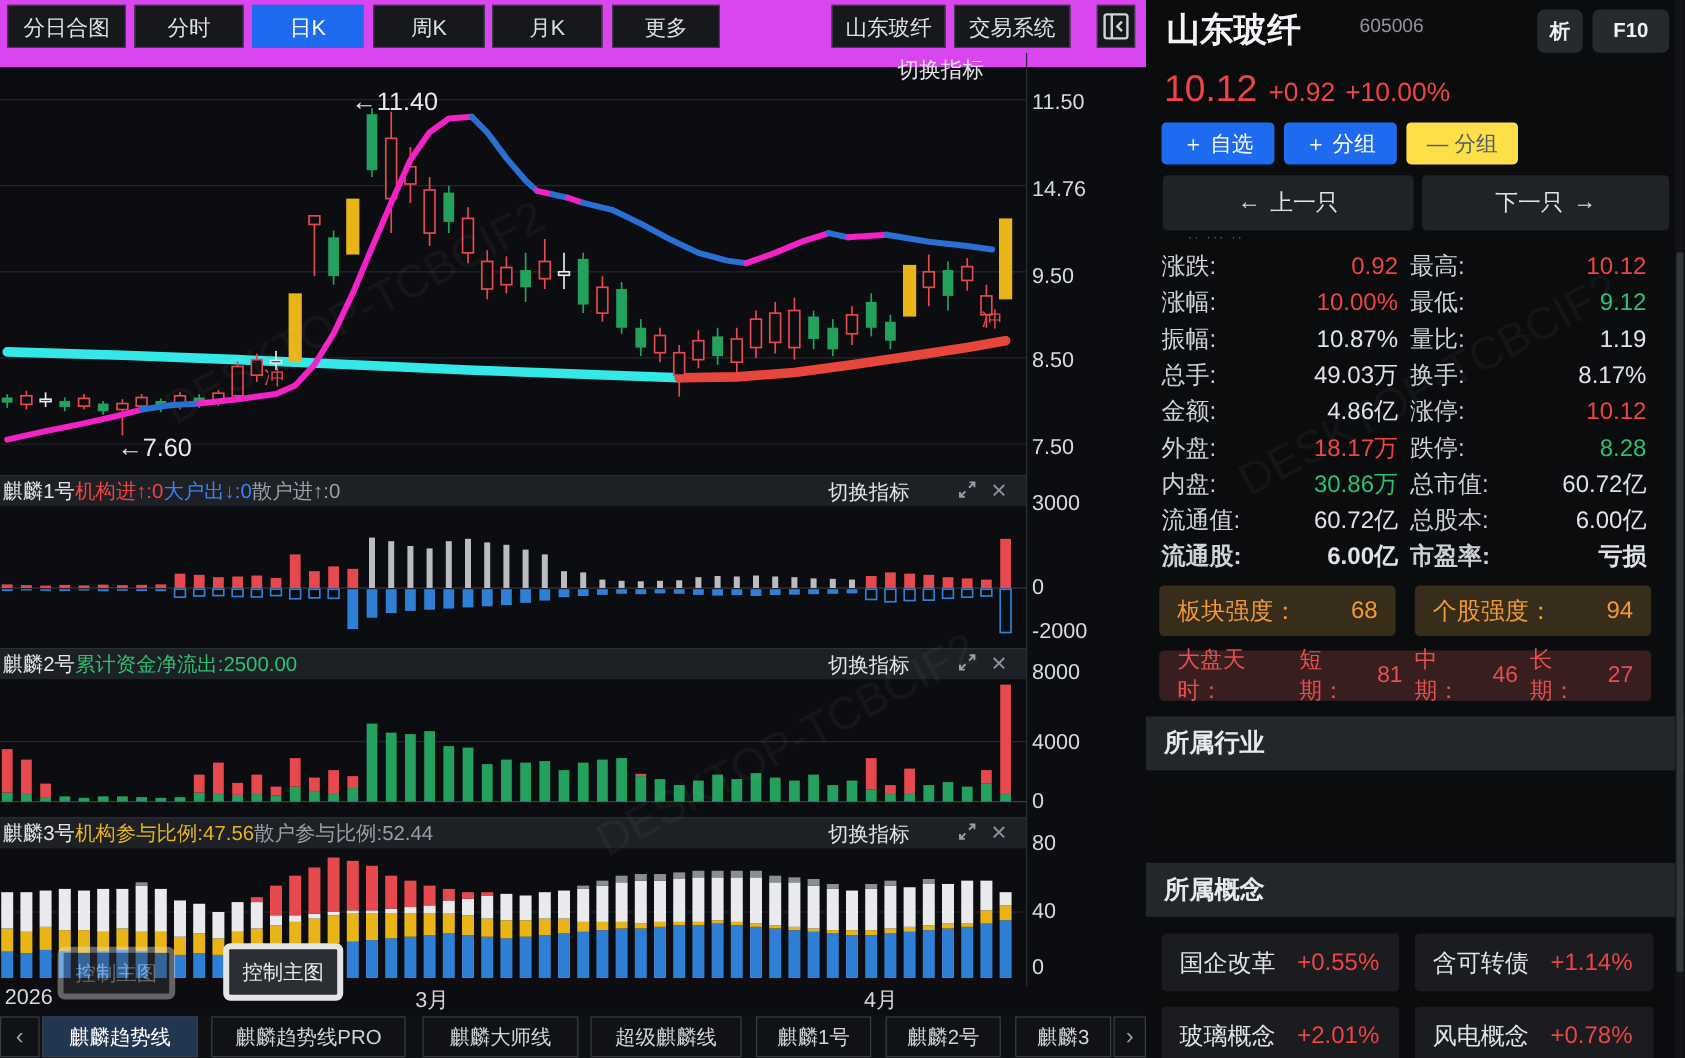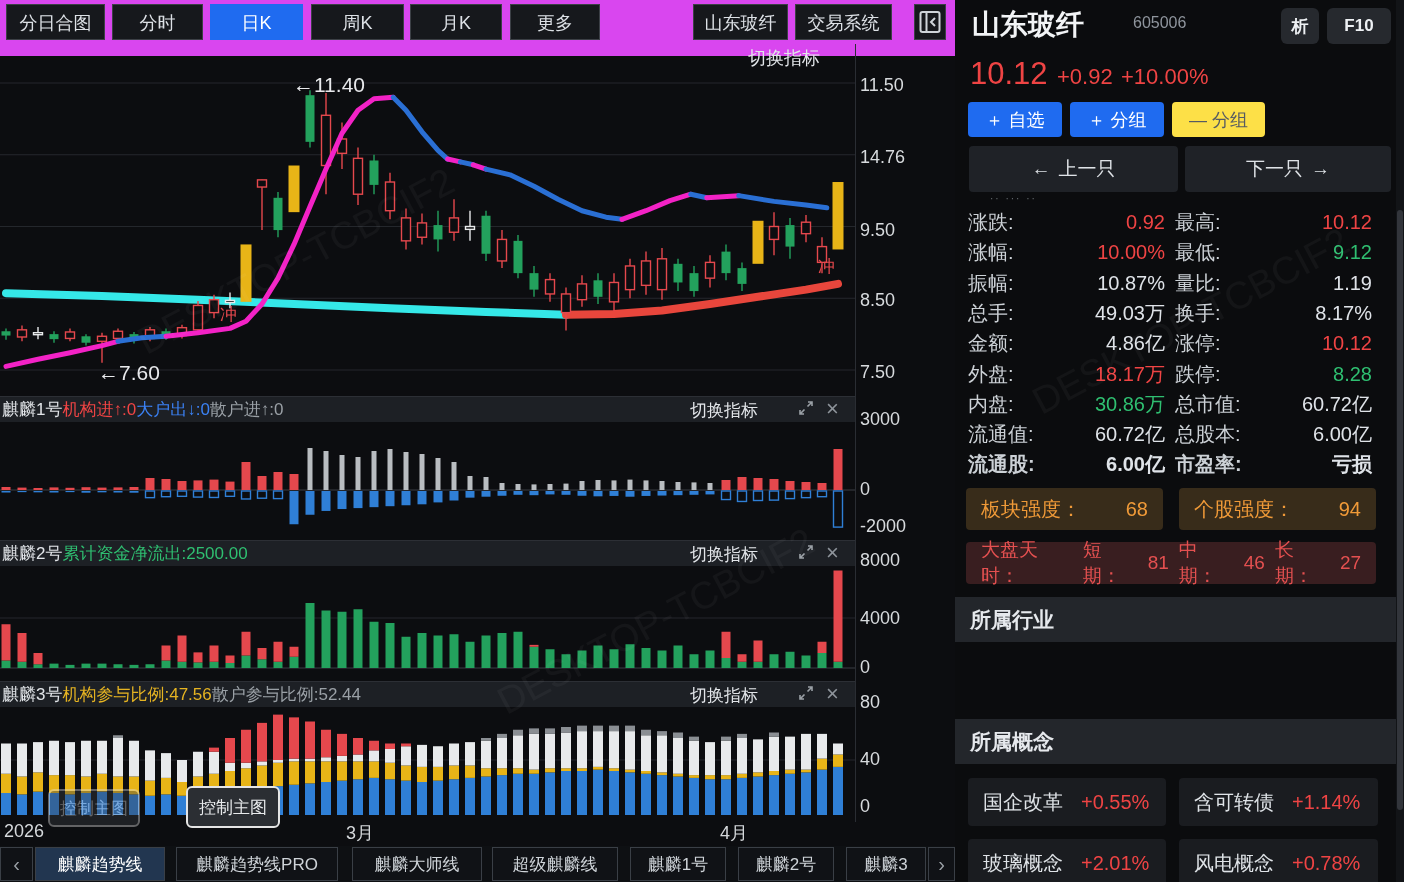--- a/index.html
+++ b/index.html
@@ -16,21 +16,21 @@
   .phead{position:absolute;left:0;width:855px;background:#1d2025;border-top:1px solid #2c2f35;
     color:#c3c8cd;font-size:17px;box-sizing:border-box;padding-left:2px;white-space:nowrap;overflow:hidden;}
   .phead .t{color:#e2e5e9;}
   .phead .cy{color:var(--cyan);} .phead .rd{color:var(--red);} .phead .bl{color:#3b82f6;}
   .phead .gy{color:#9aa0a6;} .phead .gr{color:var(--tgreen);} .phead .yl{color:#e6b422;}
   .swlab{position:absolute;color:#e2e5e9;cursor:pointer;}
   .picon{position:absolute;color:#8e949b;cursor:pointer;display:flex;align-items:center;justify-content:center;}
   .axlab{position:absolute;left:860px;color:#d8dbde;font-size:18px;line-height:20px;}
   .xlab{position:absolute;color:#d5d8db;font-size:18px;}
   
-  .tip{position:absolute;border:2px solid #e5e5e5;border-radius:6px;background:#2b2e33;color:#e8eaec;
+  .tip{position:absolute;border:5px solid #e5e5e5;border-radius:6px;background:#2b2e33;color:#e8eaec;
     font-size:17px;display:flex;align-items:center;justify-content:center;}
   .tip.faint{opacity:0.4;background:#3a3e44;}
   
   .btab{position:absolute;top:847px;height:34px;line-height:34px;text-align:center;background:#101216;
     border:1px solid #3a3f46;box-sizing:border-box;color:#cfd4d9;font-size:17px;white-space:nowrap;
     overflow:hidden;cursor:pointer;}
   .btab.active{background:#223650;color:#ffffff;}
   .barrow{position:absolute;top:847px;height:34px;line-height:32px;text-align:center;background:#101216;
     border:1px solid #3a3f46;box-sizing:border-box;color:#9aa0a6;font-size:20px;cursor:pointer;}
   

